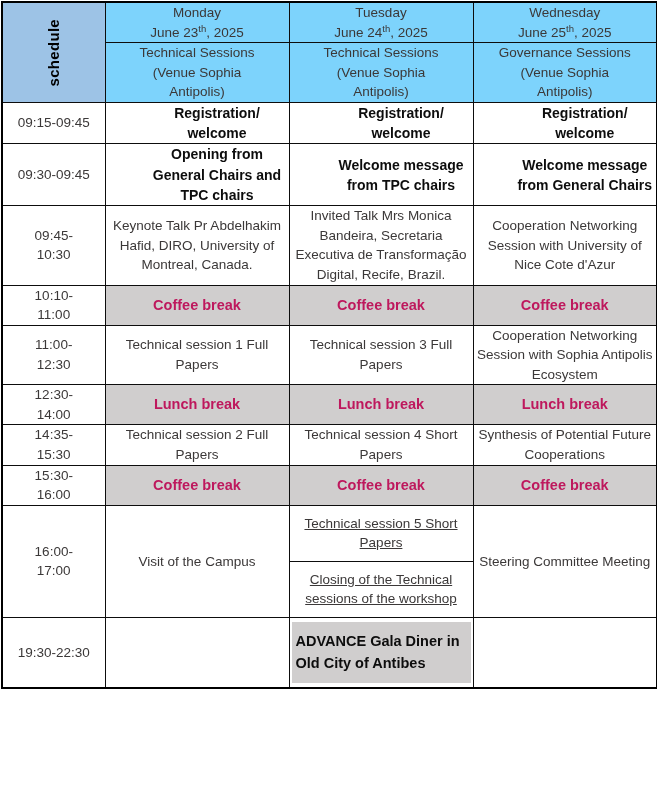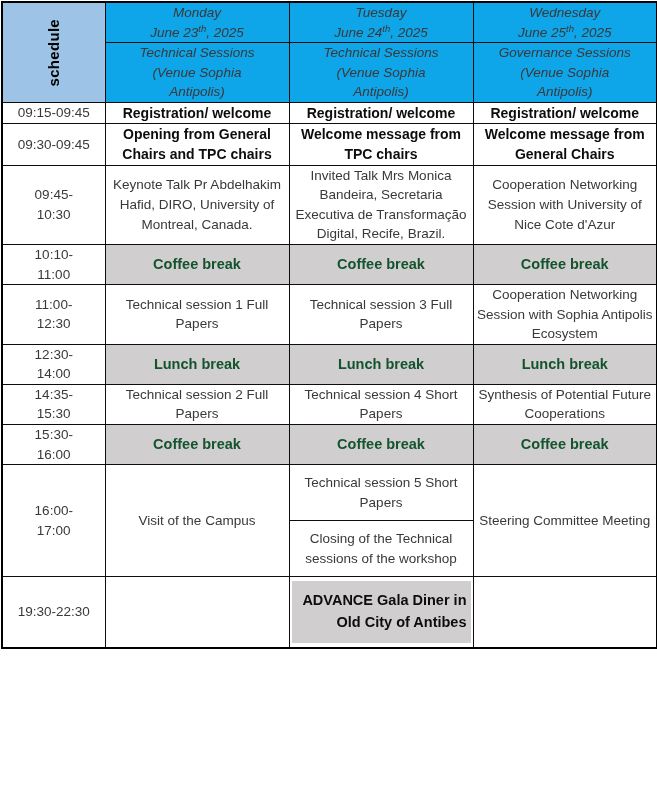--- a/index.html
+++ b/index.html
@@ -34,24 +34,23 @@
     color: #3b3838;
     font-size: 13.5px;
     line-height: 1.45;
     font-weight: normal;
   }
   col.c-time { width: 103px; }
   col.c-day  { width: 184px; }
 
   
   .hdr-blue {
-    background: #0ea5e9;
+    background: #7dd3fc;
     color: #000000;
     font-weight: bold;
-    font-style: italic;
   }
   .hdr-day-date {
     font-size: 14.5px;
     line-height: 1.5;
     padding: 4px 2px 5px 2px;
   }
   .hdr-day-date sup {
     font-size: 9.5px;
     vertical-align: super;
     line-height: 0;
@@ -88,40 +87,42 @@
   }
 
   
   .cell {
     padding: 6px 6px;
   }
   .cell.strong {
     font-weight: bold;
     color: #0d0d0d;
     font-size: 14px;
+    padding-left: 40px;
   }
   .cell.break {
     background: #d0cece;
     font-weight: bold;
-    color: #14532d;
+    color: #be185d;
     font-size: 14.5px;
     padding: 7px 20px;
   }
   .cell.plain {
     color: #3b3838;
   }
   .cell.empty { padding: 0; }
 
   
   td.split { padding: 0; }
   table.inner {
     border-collapse: collapse;
     table-layout: fixed;
     width: 100%;
     height: 100%;
+    text-decoration: underline;
   }
   table.inner td {
     border: 0;
     text-align: center;
     vertical-align: middle;
     color: #3b3838;
     font-size: 13.5px;
     line-height: 1.45;
     padding: 8px 6px;
   }
@@ -130,21 +131,21 @@
   
   td.gala { padding: 0; }
   .gala-fill {
     background: #d0cece;
     font-weight: bold;
     color: #0d0d0d;
     font-size: 14.5px;
     line-height: 1.5;
     margin: 4px 2px;
     padding: 9px 4px;
-    text-align: right;
+    text-align: left;
   }
 </style>
 </head>
 <body>
 
 <div class="sheet">
 <table class="schedule">
   <colgroup>
     <col class="c-time">
         <col class="c-day">

